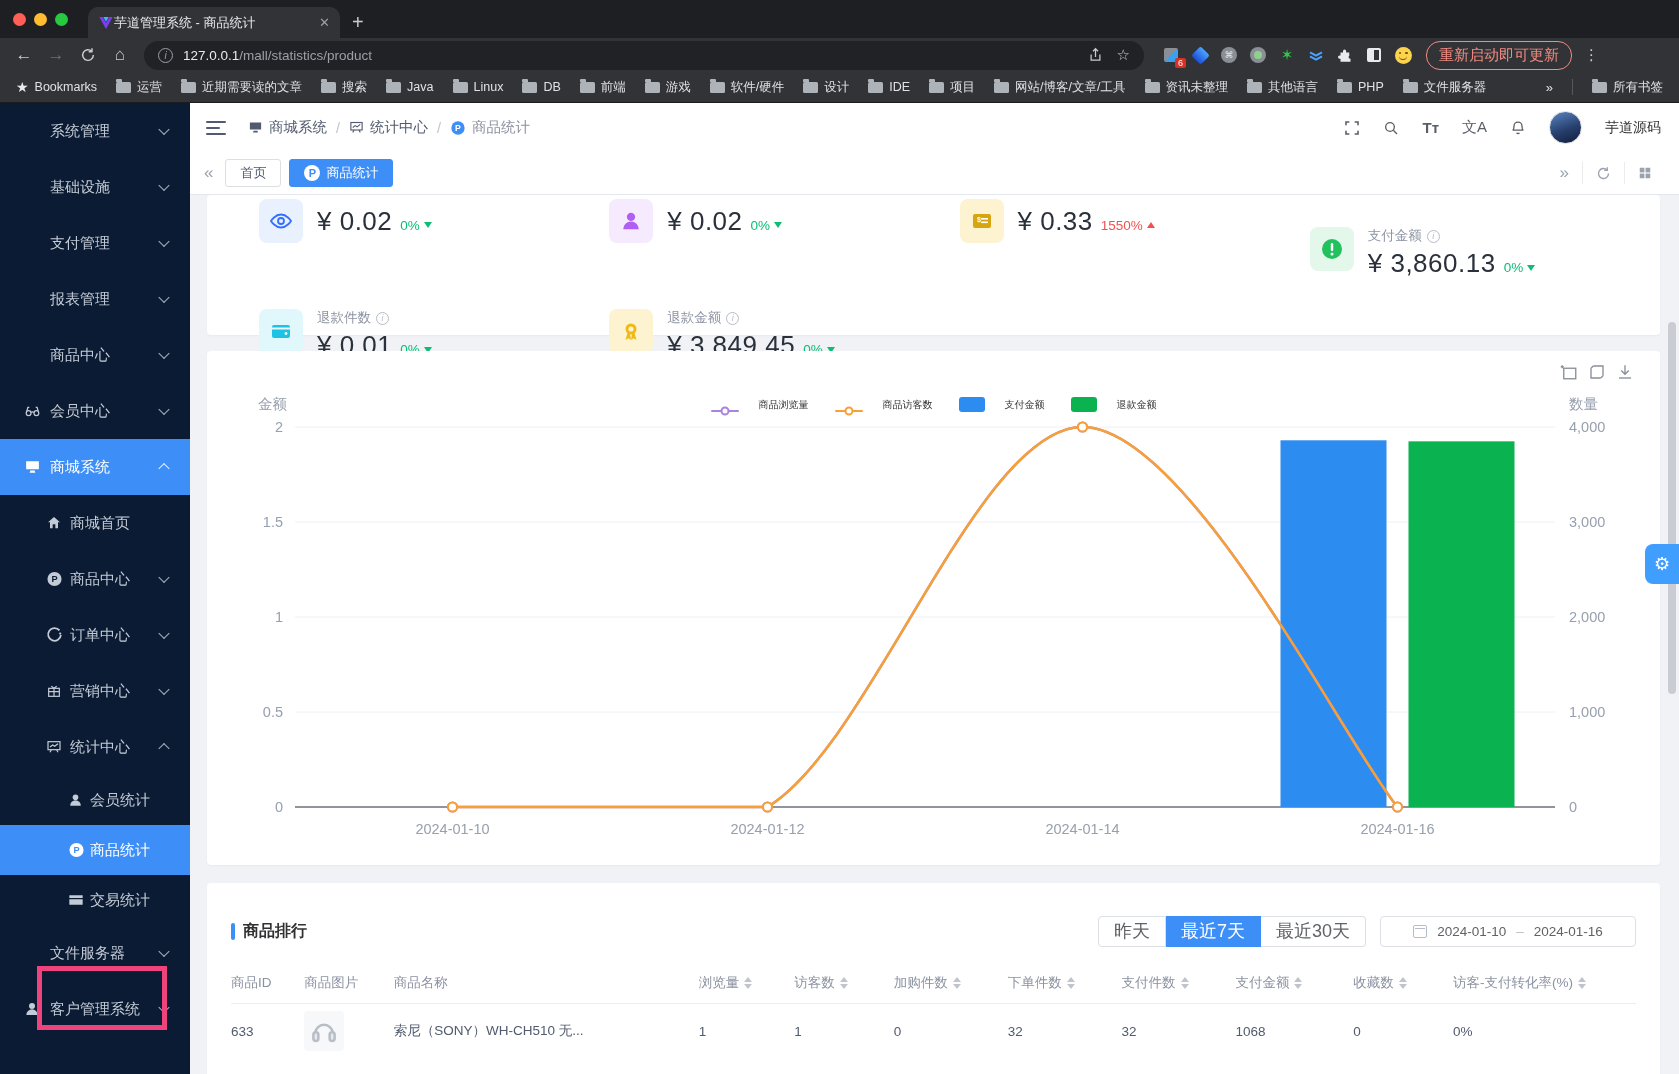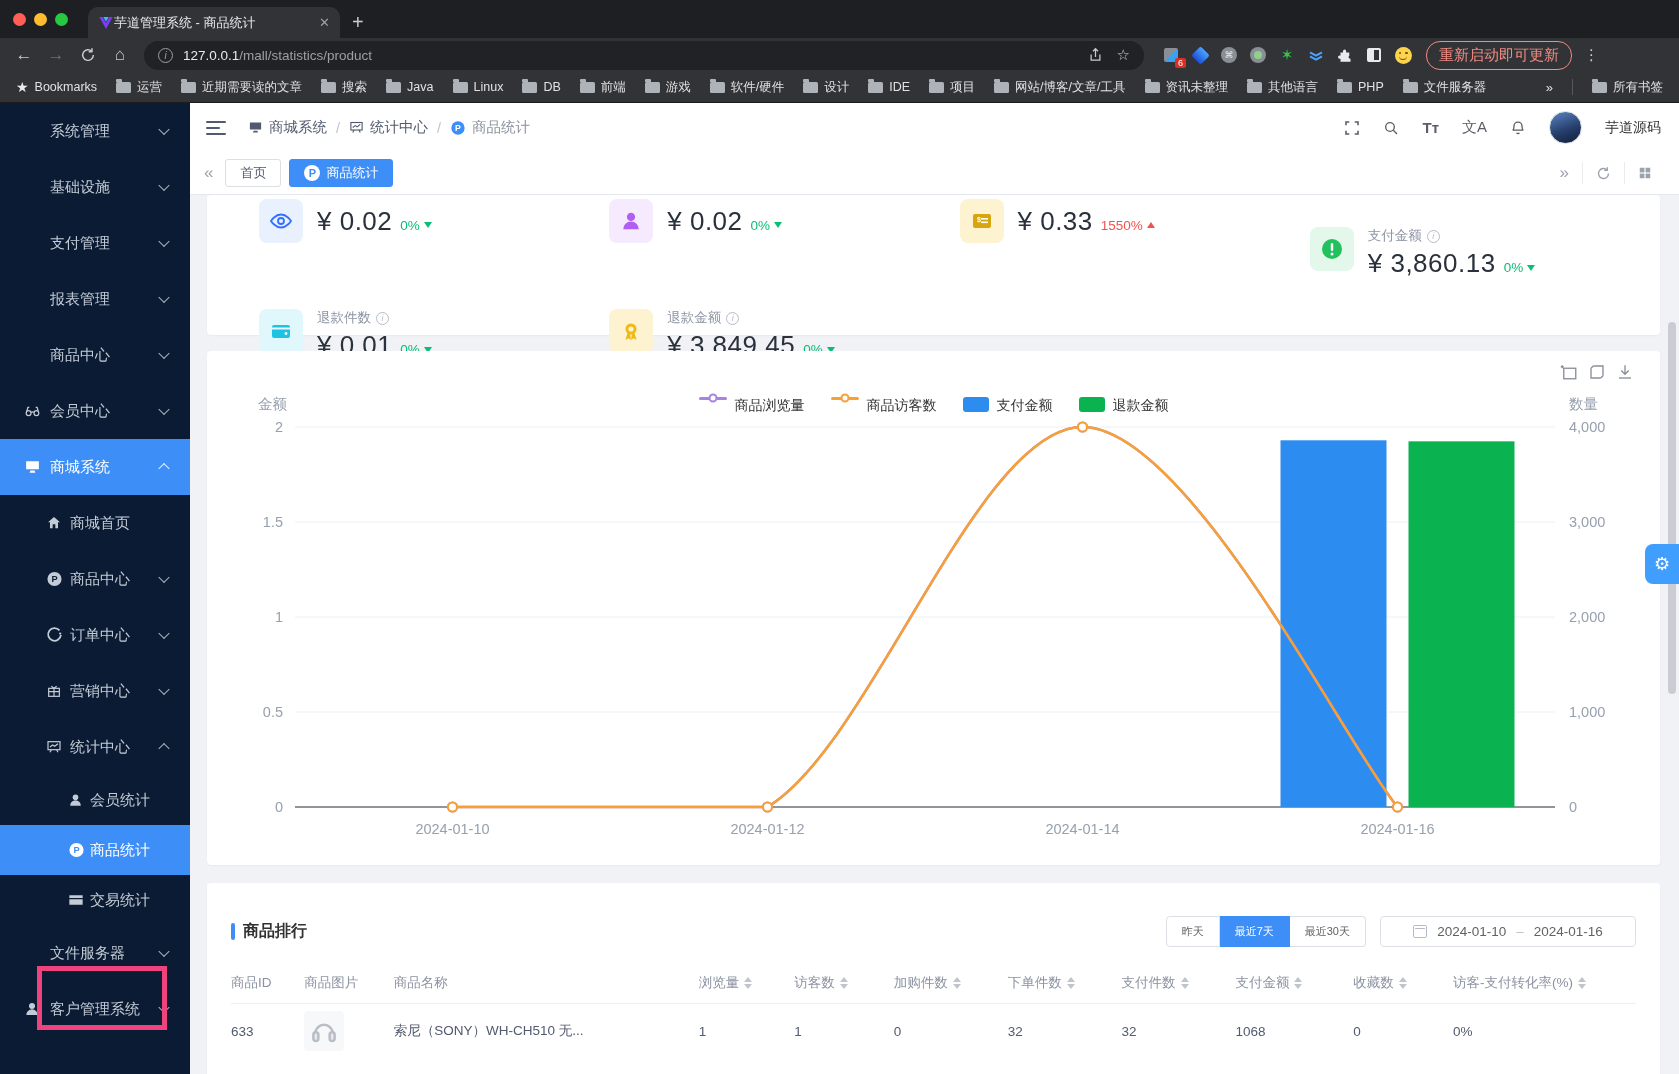--- a/index.html
+++ b/index.html
@@ -86,34 +86,34 @@
   .s-value{font-size:26px;color:#2b313c;letter-spacing:.5px}
   .s-change{font-size:13.5px;display:flex;align-items:center;gap:4px}
   .s-change.down{color:#0cbd74}.s-change.up{color:#f3514f}
   .car{width:0;height:0;border-left:4.5px solid transparent;border-right:4.5px solid transparent}
   .down .car{border-top:6px solid #0cbd74}
   .up .car{border-bottom:6px solid #f3514f}
   
   .chart-card{position:relative;margin-top:16px;height:514px}
   .toolbox{position:absolute;top:12px;right:26px;display:flex;gap:10px;color:#8a8f99;z-index:5}
   .legend{position:absolute;top:46px;left:0;width:100%;display:flex;justify-content:center;gap:26px;z-index:4}
-  .lg{display:flex;align-items:flex-start;gap:8px;font-size:14px;color:#333}
+  .lg{display:flex;align-items:flex-end;gap:20px;font-size:10px;color:#333}
   .sw-line{width:28px;height:2.5px;border-radius:2px;position:relative}
   .sw-line i{position:absolute;left:50%;top:50%;transform:translate(-50%,-50%);width:9px;height:9px;border-radius:50%;background:#fff;border:2.5px solid}
   .sw-rect{width:26px;height:15px;border-radius:3px}
   #chart{position:absolute;left:0;top:0}
   .tick{fill:#97a0ae;font-size:14.5px;font-family:"Liberation Sans",sans-serif}
   
   .rank{margin-top:18px;height:244px;padding:16px 24px;position:relative;overflow:hidden}
   .rank-hd{height:64px;display:flex;align-items:center}
   .rk-title{display:flex;align-items:center;gap:8px;font-size:16px;color:#303133;font-weight:bold}
   .rk-bar{width:4px;height:17px;background:#3e8ef7;border-radius:2px}
   .rk-right{margin-left:auto;display:flex;align-items:center;gap:14px}
   .btn-group{display:flex}
-  .btn{height:31px;display:flex;align-items:center;padding:0 15px;border:1px solid #dcdfe6;font-size:11px;color:#606266;background:#fff}
+  .btn{height:31px;display:flex;align-items:center;padding:0 15px;border:1px solid #dcdfe6;font-size:18px;color:#606266;background:#fff}
   .btn:first-child{border-radius:4px 0 0 4px}
   .btn:last-child{border-radius:0 4px 4px 0}
   .btn+.btn{border-left:none}
   .btn.active{background:#3e8ef7;border-color:#3e8ef7;color:#fff}
   .dr{height:31px;border:1px solid #dcdfe6;border-radius:4px;display:flex;align-items:center;gap:10px;padding:0 12px;font-size:13.5px;color:#606266;width:256px;justify-content:center}
   .cal{width:14px;height:13px;border:1.4px solid #b6bcc8;border-radius:2px;position:relative}
   .cal:before{content:"";position:absolute;left:1px;right:1px;top:2px;height:1.4px;background:#b6bcc8}
   table.rk{width:100%;border-collapse:collapse;table-layout:fixed}
   .rk th{font-size:13.5px;color:#8b92a1;font-weight:normal;text-align:left;height:40px;border-bottom:1px solid #ebeef5;white-space:nowrap}
   .rk td{font-size:13.5px;color:#515a6e;height:56px;white-space:nowrap;overflow:hidden;text-overflow:ellipsis}

